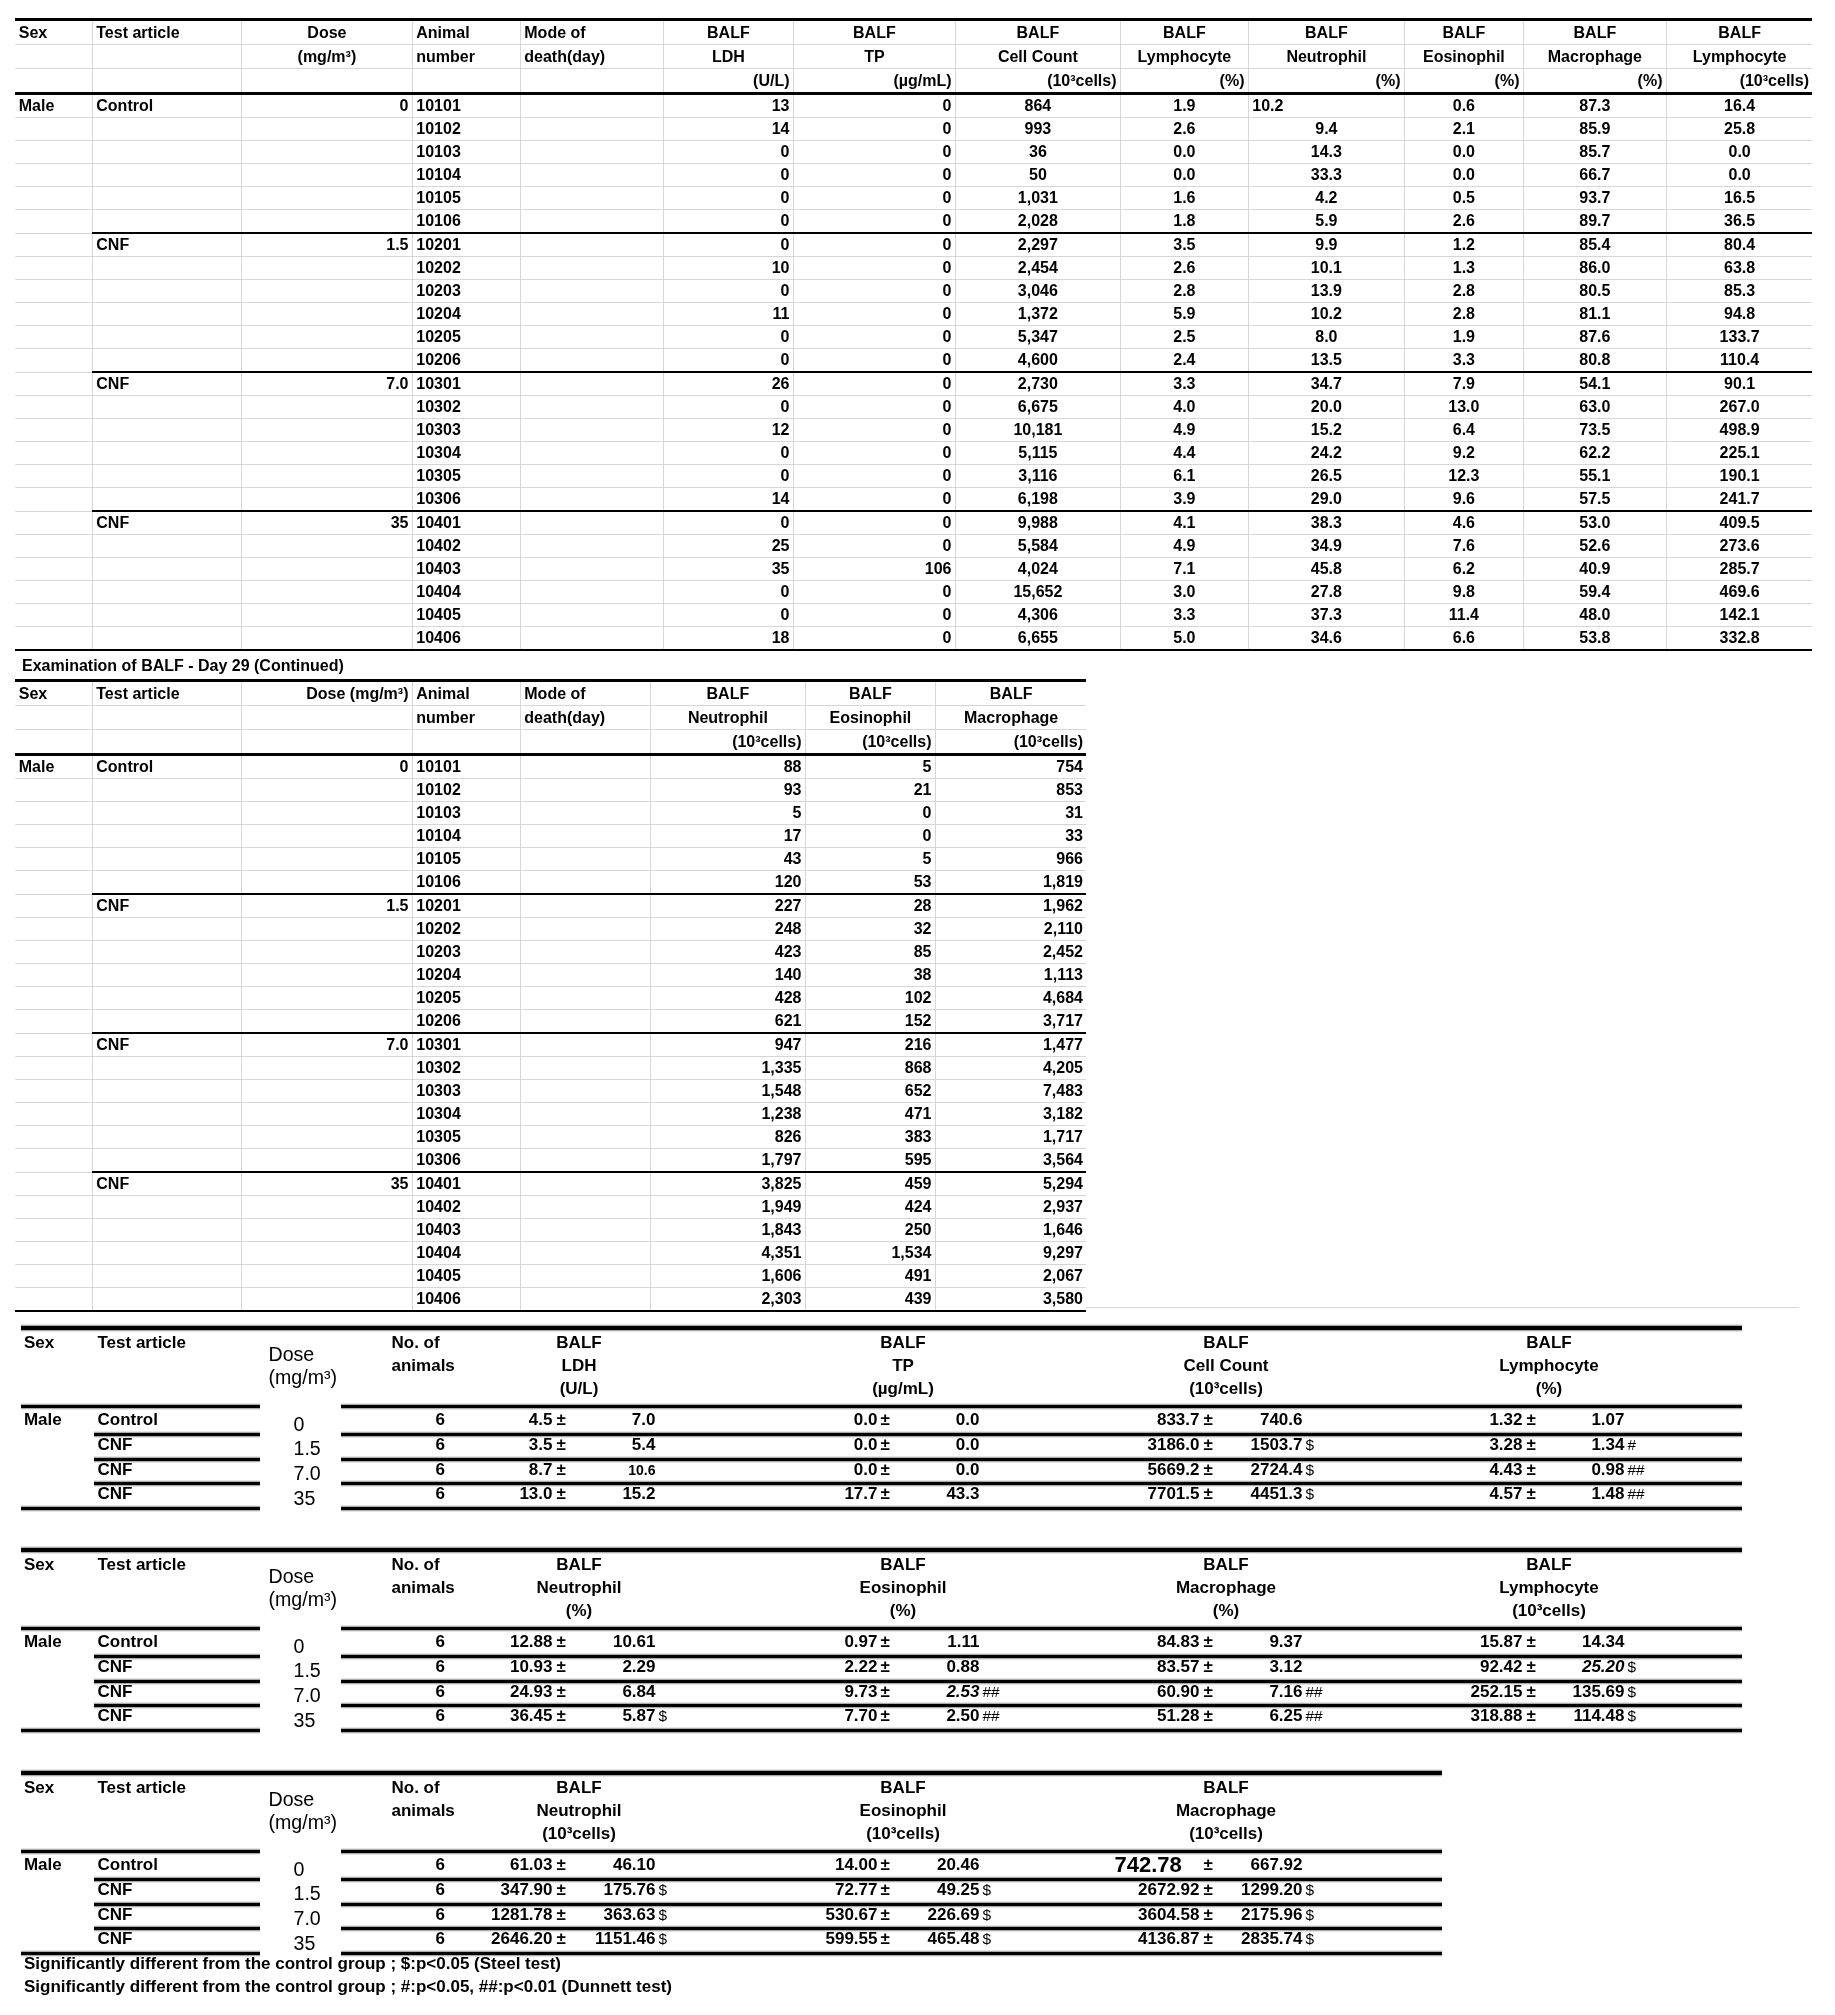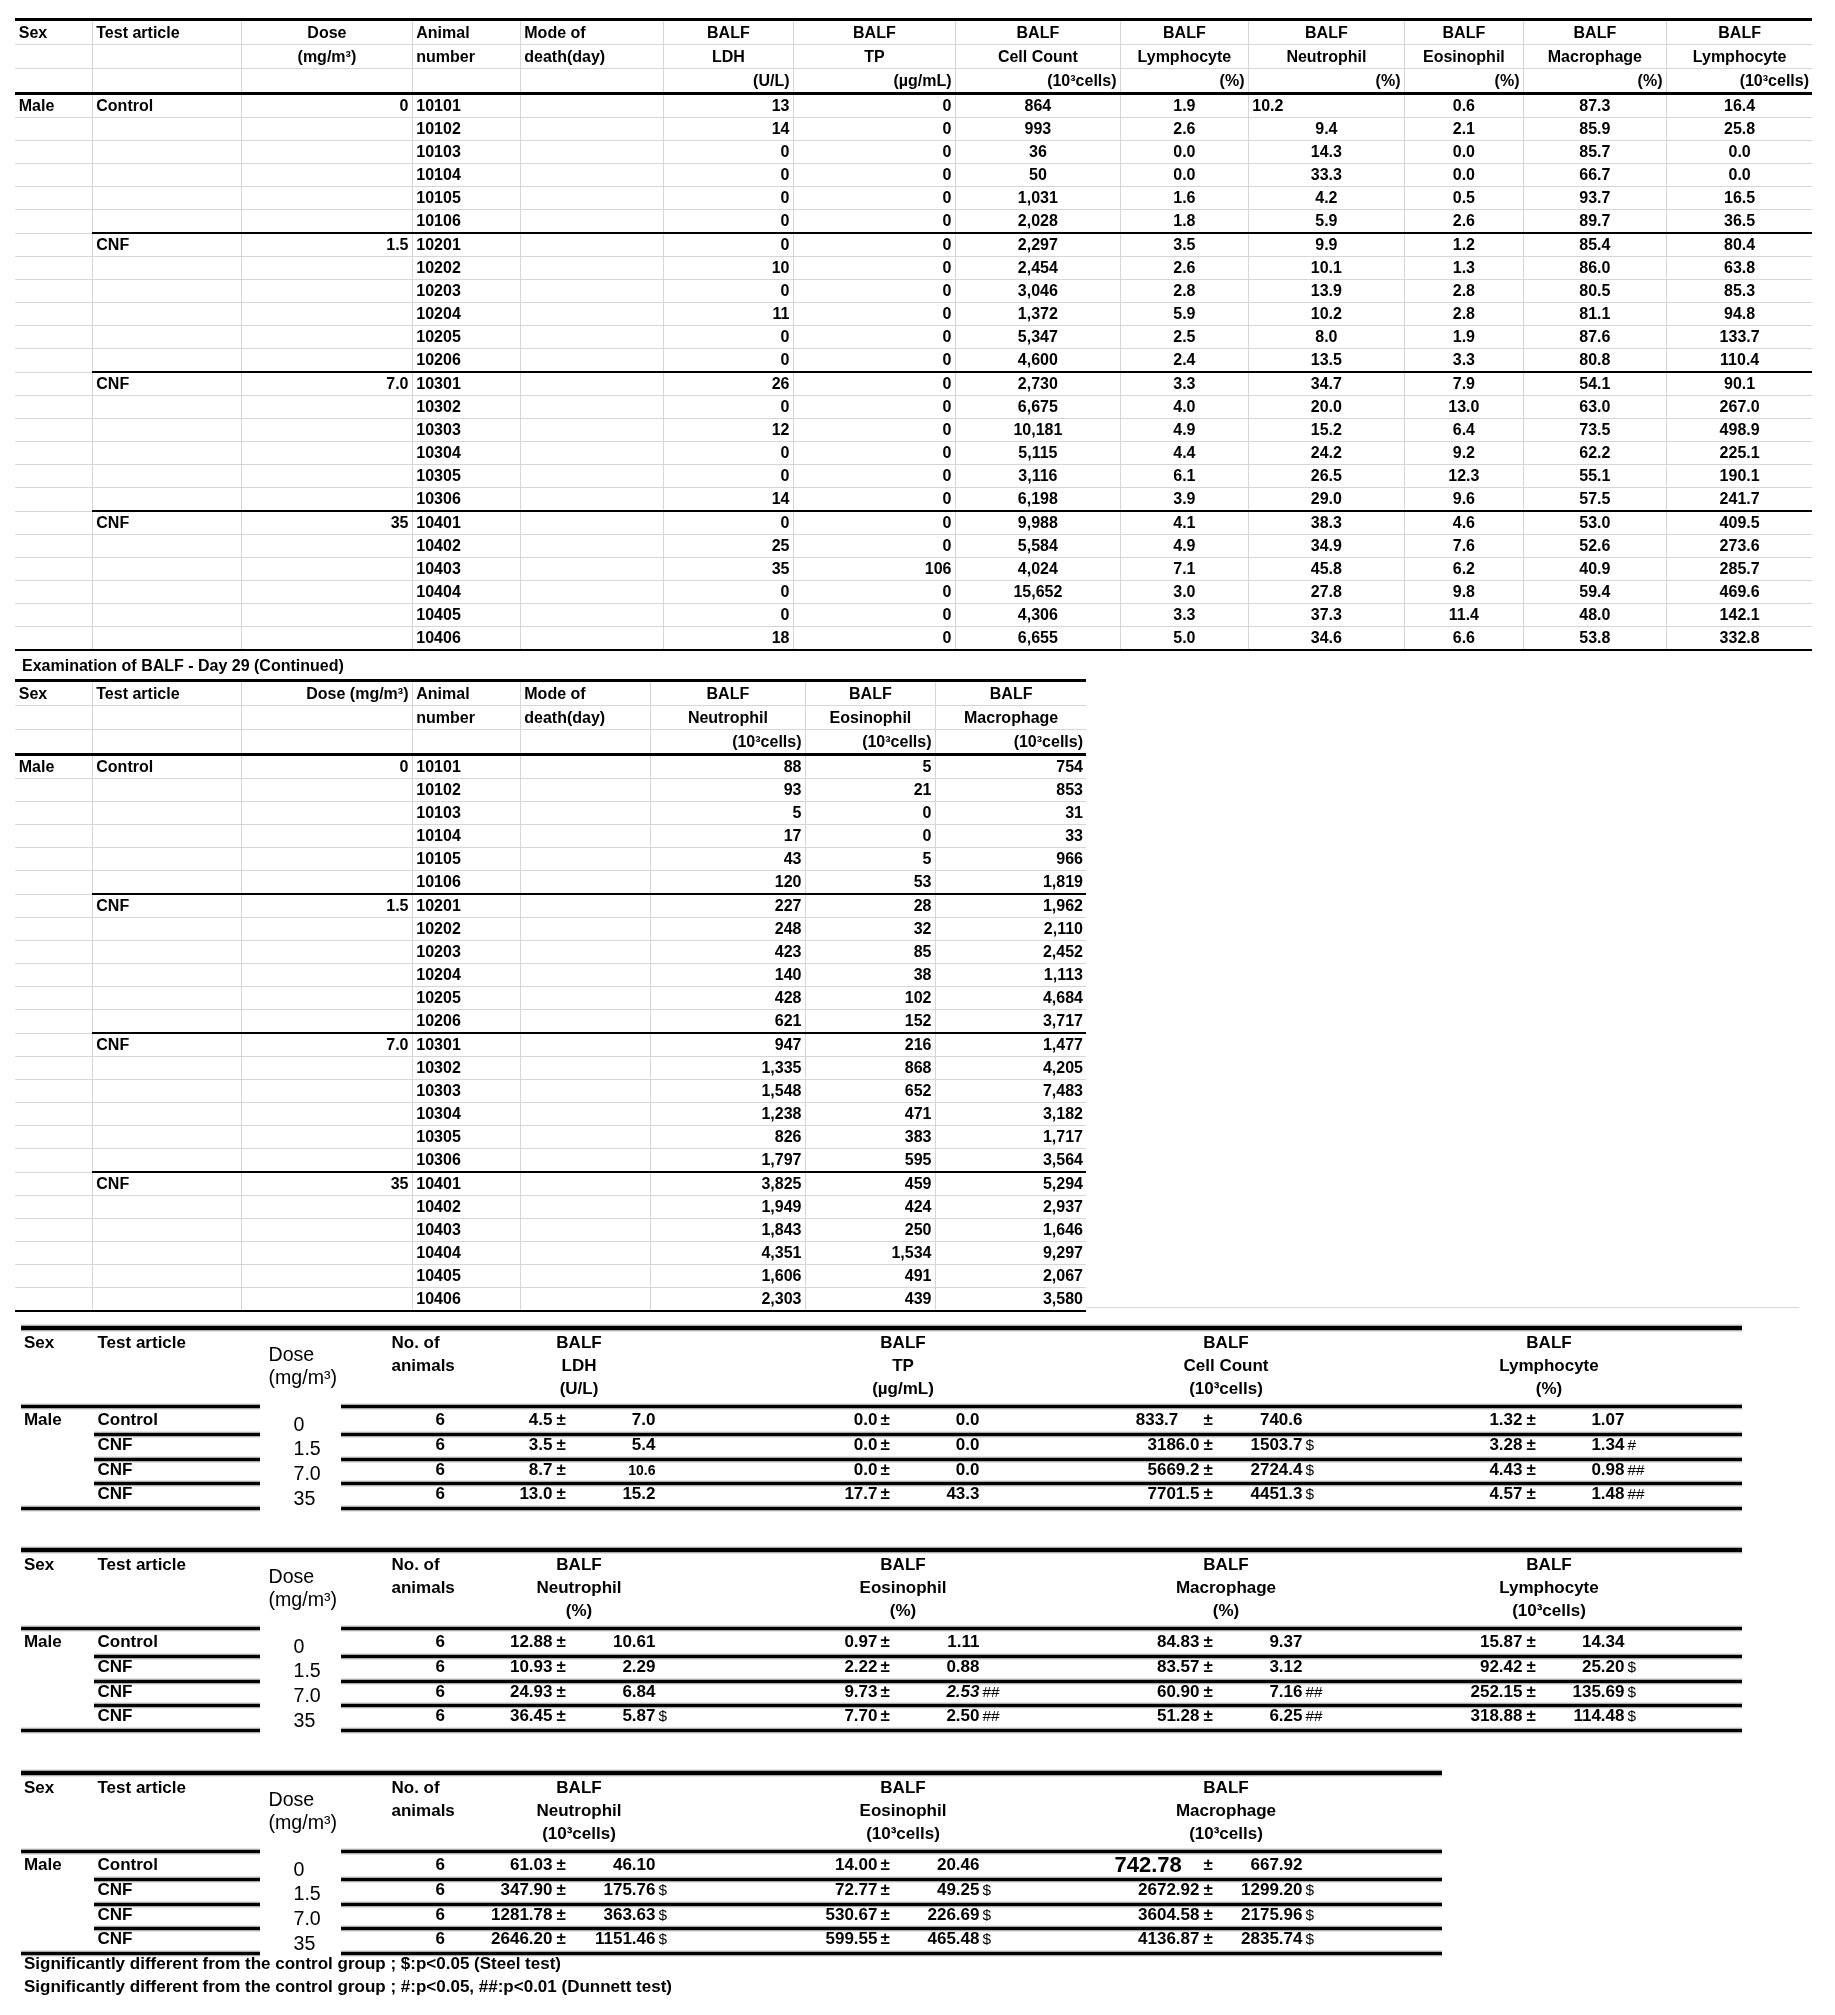--- a/index.html
+++ b/index.html
@@ -790,21 +790,21 @@
     <div class="abs" style="left:860px;top:131px;font-size:17px;line-height:24px;">±</div>
     <div class="abs" style="left:874px;top:131px;font-size:17px;line-height:24px;width:85px;text-align:right;">0.0</div>
     <div class="abs" style="left:962px;top:131px;font-size:17px;line-height:24px;font-weight:normal;font-size:15.4px;"></div>
     <div class="abs" style="left:772px;top:155px;font-size:17px;line-height:24px;width:85px;text-align:right;">17.7</div>
     <div class="abs" style="left:860px;top:155px;font-size:17px;line-height:24px;">±</div>
     <div class="abs" style="left:874px;top:155px;font-size:17px;line-height:24px;width:85px;text-align:right;">43.3</div>
     <div class="abs" style="left:962px;top:155px;font-size:17px;line-height:24px;font-weight:normal;font-size:15.4px;"></div>
     <div class="abs" style="left:1120px;top:4.3px;font-size:17px;line-height:24px;width:171px;text-align:center;">BALF</div>
     <div class="abs" style="left:1120px;top:27px;font-size:17px;line-height:24px;width:171px;text-align:center;">Cell Count</div>
     <div class="abs" style="left:1120px;top:50px;font-size:17px;line-height:24px;width:171px;text-align:center;">(10³cells)</div>
-    <div class="abs" style="left:1094px;top:81px;font-size:17px;line-height:24px;width:85px;text-align:center;">833.7</div>
+    <div class="abs" style="left:1094px;top:81px;font-size:17px;line-height:24px;width:85px;text-align:right;">833.7</div>
     <div class="abs" style="left:1183px;top:81px;font-size:17px;line-height:24px;">±</div>
     <div class="abs" style="left:1197px;top:81px;font-size:17px;line-height:24px;width:85px;text-align:right;">740.6</div>
     <div class="abs" style="left:1285px;top:81px;font-size:17px;line-height:24px;font-weight:normal;font-size:15.4px;"></div>
     <div class="abs" style="left:1094px;top:106px;font-size:17px;line-height:24px;width:85px;text-align:right;">3186.0</div>
     <div class="abs" style="left:1183px;top:106px;font-size:17px;line-height:24px;">±</div>
     <div class="abs" style="left:1197px;top:106px;font-size:17px;line-height:24px;width:85px;text-align:right;">1503.7</div>
     <div class="abs" style="left:1285px;top:106px;font-size:17px;line-height:24px;font-weight:normal;font-size:15.4px;">$</div>
     <div class="abs" style="left:1094px;top:131px;font-size:17px;line-height:24px;width:85px;text-align:right;">5669.2</div>
     <div class="abs" style="left:1183px;top:131px;font-size:17px;line-height:24px;">±</div>
     <div class="abs" style="left:1197px;top:131px;font-size:17px;line-height:24px;width:85px;text-align:right;">2724.4</div>
@@ -923,21 +923,21 @@
     <div class="abs" style="left:1285px;top:155px;font-size:17px;line-height:24px;font-weight:normal;font-size:15.4px;">##</div>
     <div class="abs" style="left:1443px;top:4.3px;font-size:17px;line-height:24px;width:171px;text-align:center;">BALF</div>
     <div class="abs" style="left:1443px;top:27px;font-size:17px;line-height:24px;width:171px;text-align:center;">Lymphocyte</div>
     <div class="abs" style="left:1443px;top:50px;font-size:17px;line-height:24px;width:171px;text-align:center;">(10³cells)</div>
     <div class="abs" style="left:1417px;top:81px;font-size:17px;line-height:24px;width:85px;text-align:right;">15.87</div>
     <div class="abs" style="left:1506px;top:81px;font-size:17px;line-height:24px;">±</div>
     <div class="abs" style="left:1519px;top:81px;font-size:17px;line-height:24px;width:85px;text-align:right;">14.34</div>
     <div class="abs" style="left:1607px;top:81px;font-size:17px;line-height:24px;font-weight:normal;font-size:15.4px;"></div>
     <div class="abs" style="left:1417px;top:106px;font-size:17px;line-height:24px;width:85px;text-align:right;">92.42</div>
     <div class="abs" style="left:1506px;top:106px;font-size:17px;line-height:24px;">±</div>
-    <div class="abs" style="left:1519px;top:106px;font-size:17px;line-height:24px;width:85px;text-align:right;">25.20</div>
+    <div class="abs" style="left:1519px;top:106px;font-size:17px;line-height:24px;width:85px;text-align:right;font-style:italic;">25.20</div>
     <div class="abs" style="left:1607px;top:106px;font-size:17px;line-height:24px;font-weight:normal;font-size:15.4px;">$</div>
     <div class="abs" style="left:1417px;top:131px;font-size:17px;line-height:24px;width:85px;text-align:right;">252.15</div>
     <div class="abs" style="left:1506px;top:131px;font-size:17px;line-height:24px;">±</div>
     <div class="abs" style="left:1519px;top:131px;font-size:17px;line-height:24px;width:85px;text-align:right;">135.69</div>
     <div class="abs" style="left:1607px;top:131px;font-size:17px;line-height:24px;font-weight:normal;font-size:15.4px;">$</div>
     <div class="abs" style="left:1417px;top:155px;font-size:17px;line-height:24px;width:85px;text-align:right;">318.88</div>
     <div class="abs" style="left:1506px;top:155px;font-size:17px;line-height:24px;">±</div>
     <div class="abs" style="left:1519px;top:155px;font-size:17px;line-height:24px;width:85px;text-align:right;">114.48</div>
     <div class="abs" style="left:1607px;top:155px;font-size:17px;line-height:24px;font-weight:normal;font-size:15.4px;">$</div>
     <div class="abs" style="left:3.4px;top:81px;font-size:17px;line-height:24px;">Male</div>

